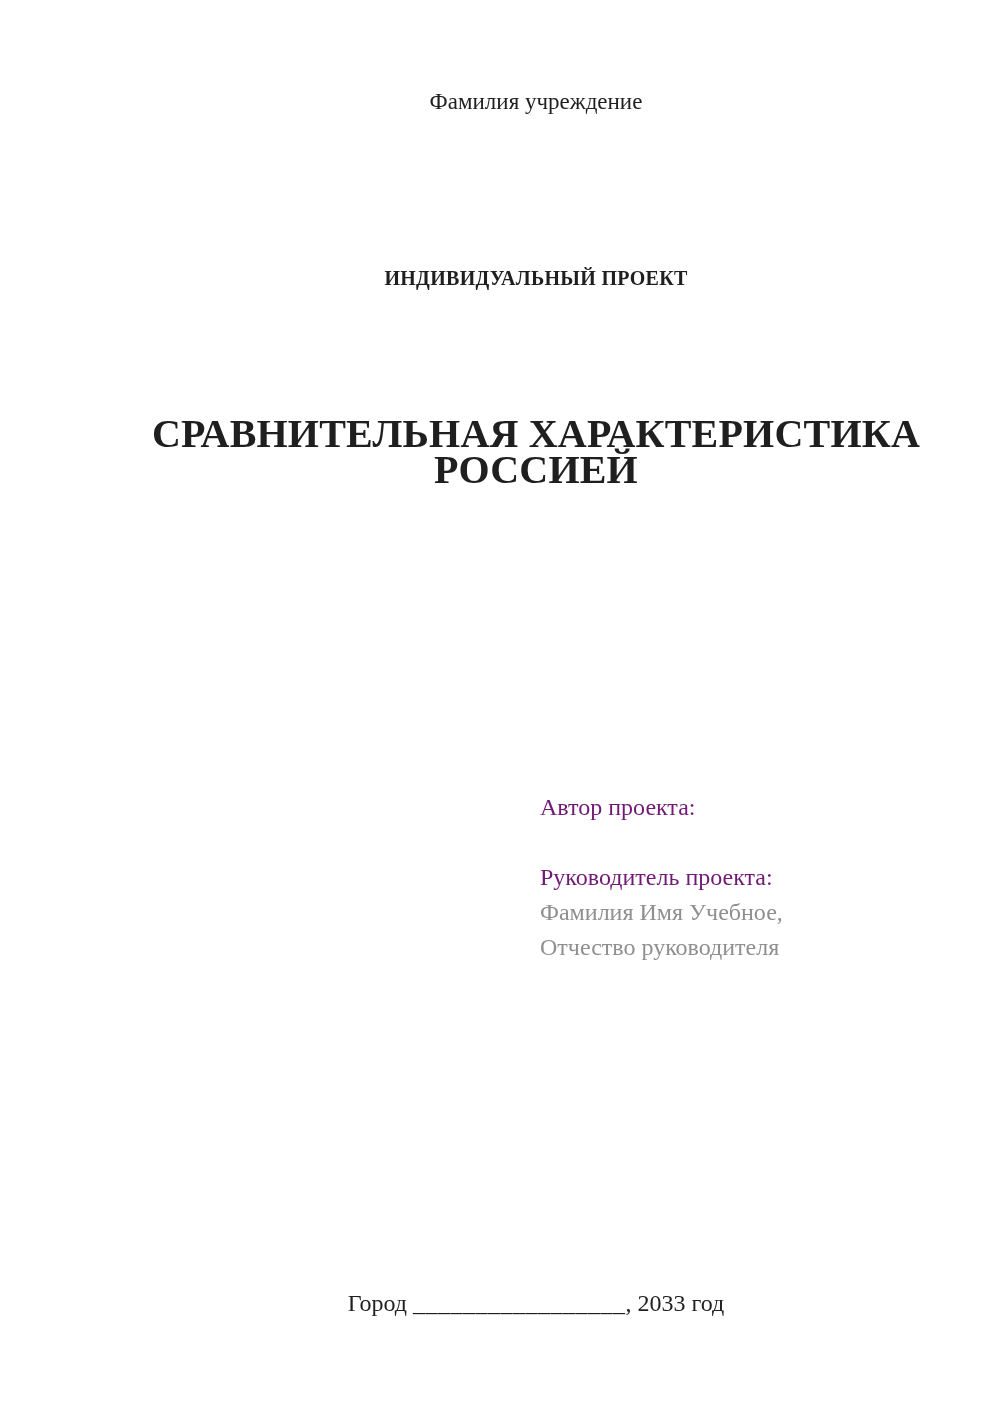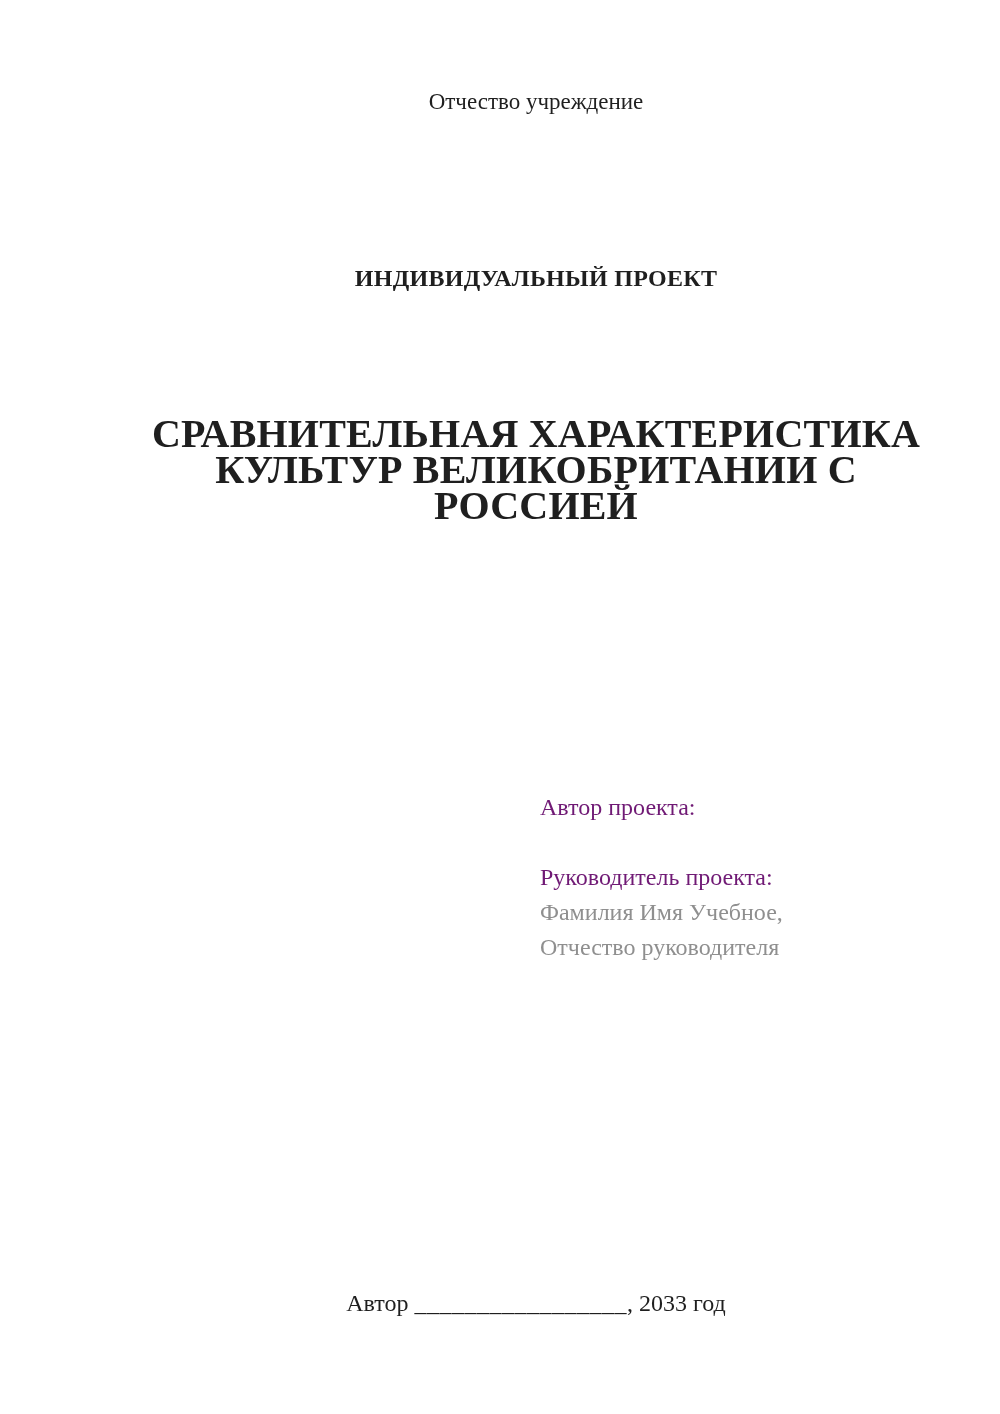--- a/index.html
+++ b/index.html
@@ -23,21 +23,21 @@
     right: 0;
     text-align: center;
   }
   .institution {
     top: 88px;
     font-size: 23px;
     line-height: 28px;
   }
   .doc-type {
     top: 264px;
-    font-size: 24px;
+    font-size: 20px;
     font-weight: bold;
     line-height: 29px;
     letter-spacing: 0.3px;
   }
   .title {
     top: 416px;
     font-size: 40px;
     font-weight: bold;
     line-height: 36px;
     letter-spacing: 0.2px;
@@ -66,33 +66,32 @@
   }
   .footer-line .blank {
     letter-spacing: 0.5px;
   }
 </style>
 </head>
 <body>
 
 <div class="page">
 
-  <div class="centered institution">Отчество учреждение</div>
+  <div class="centered institution">Фамилия учреждение</div>
 
   <div class="centered doc-type">ИНДИВИДУАЛЬНЫЙ ПРОЕКТ</div>
 
   <div class="centered title">
     <div>СРАВНИТЕЛЬНАЯ ХАРАКТЕРИСТИКА</div>
-    <div>КУЛЬТУР ВЕЛИКОБРИТАНИИ С</div>
     <div>РОССИЕЙ</div>
   </div>
 
   <div class="credits">
     <div class="label">Автор проекта:</div>
     <div class="block-gap"></div>
     <div class="label">Руководитель проекта:</div>
     <div class="placeholder">Фамилия Имя Учебное,</div>
     <div class="placeholder">Отчество руководителя</div>
   </div>
 
-  <div class="centered footer-line"><span>Автор </span><span class="blank">_________________</span><span>, 2033 год</span></div>
+  <div class="centered footer-line"><span>Город </span><span class="blank">_________________</span><span>, 2033 год</span></div>
 
 </div>
 
 </body></html>

